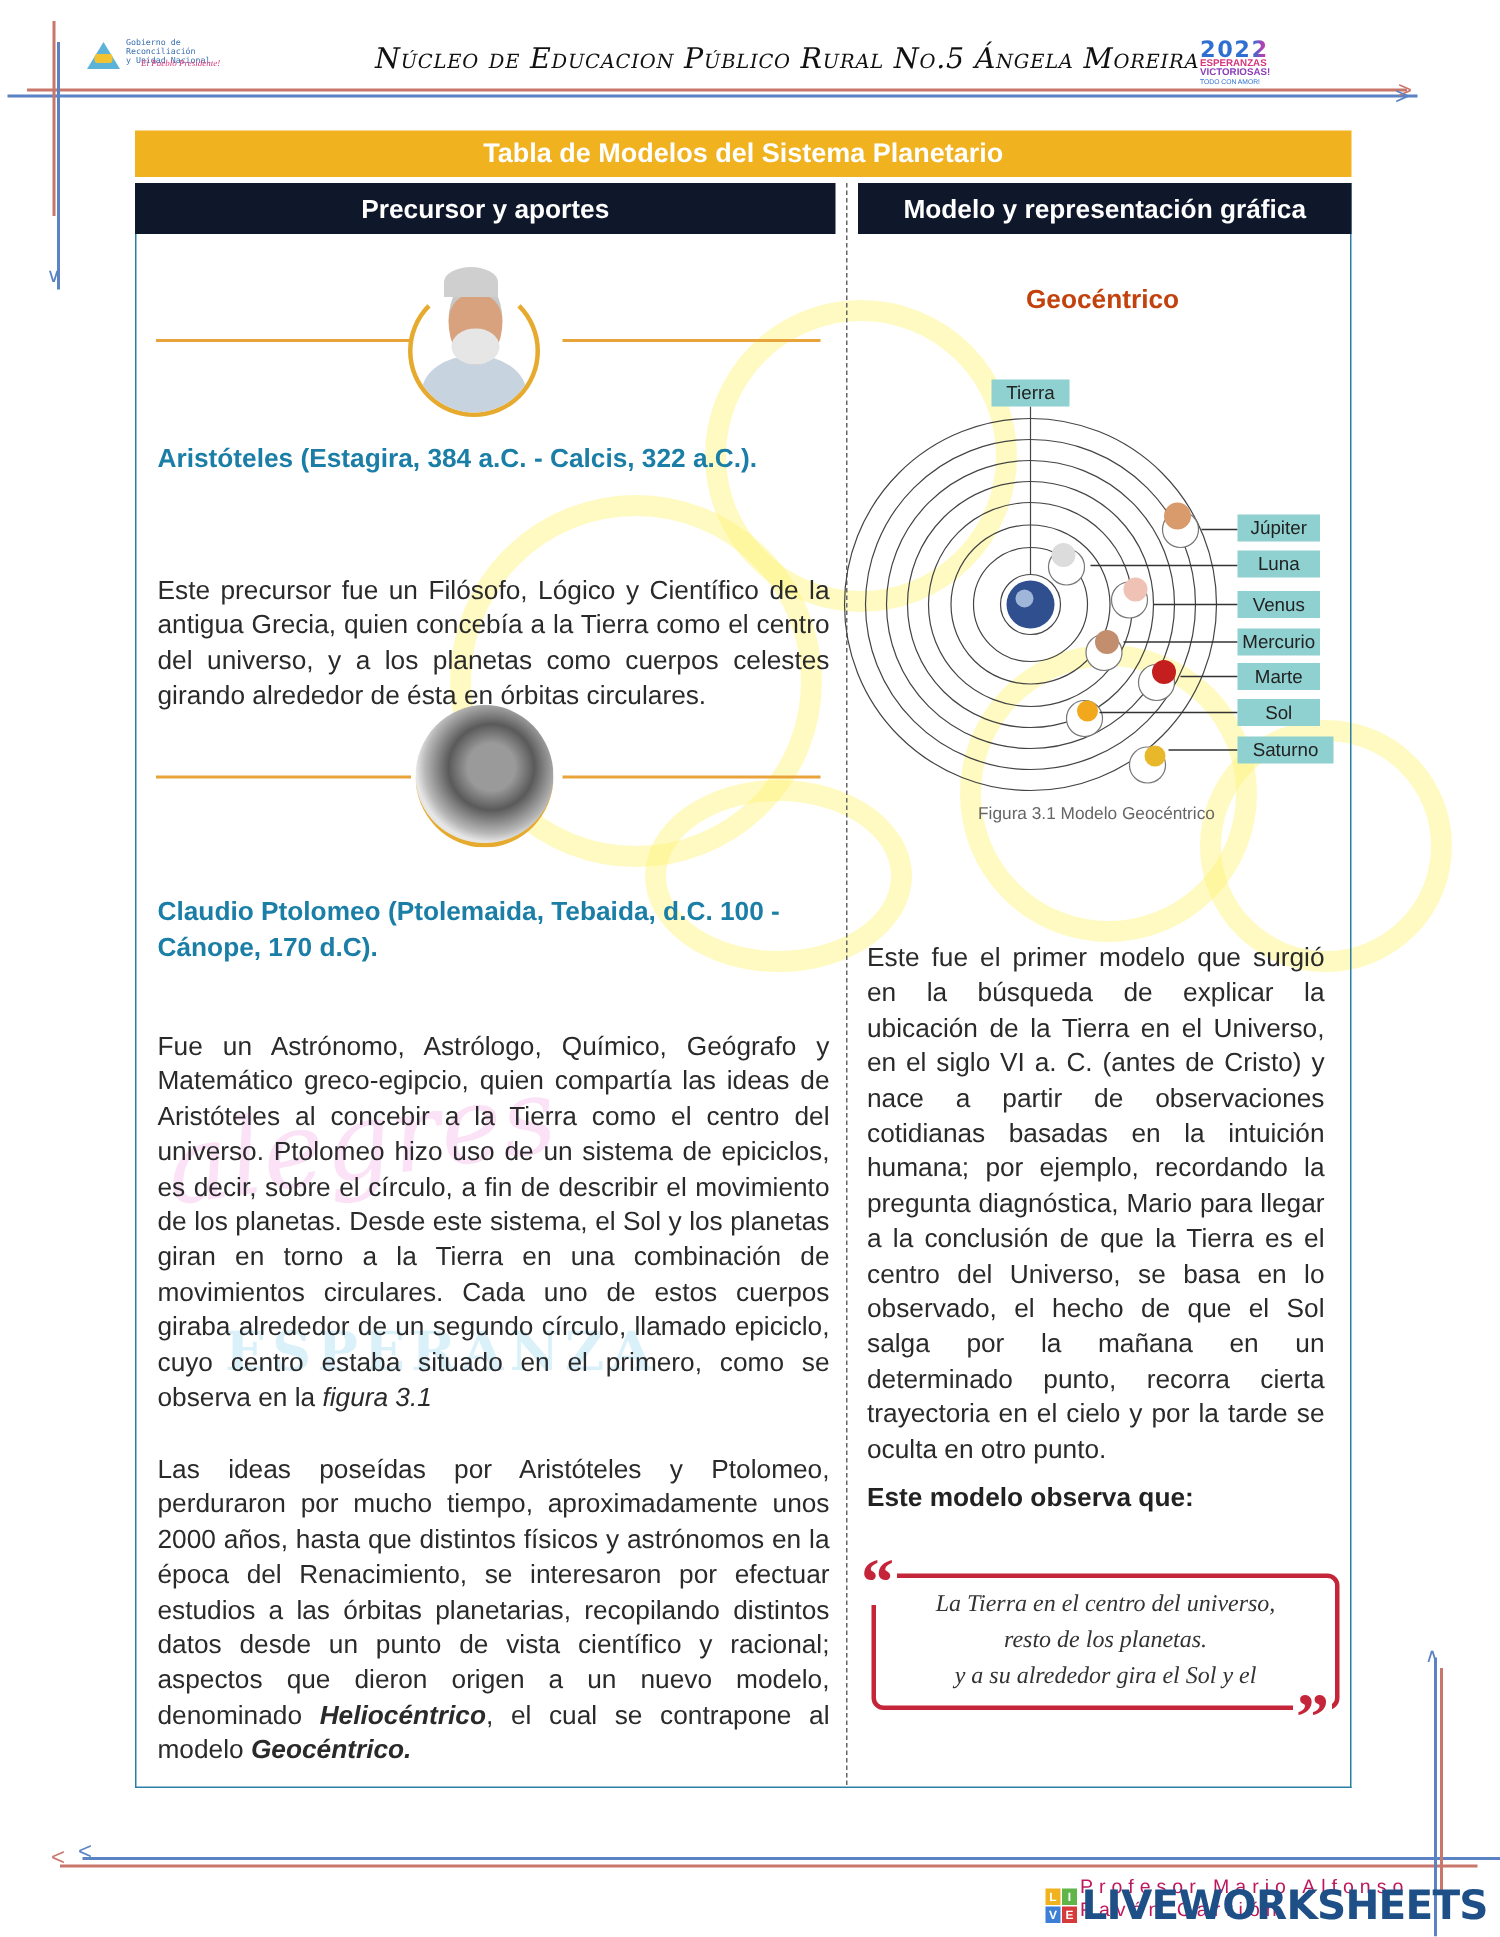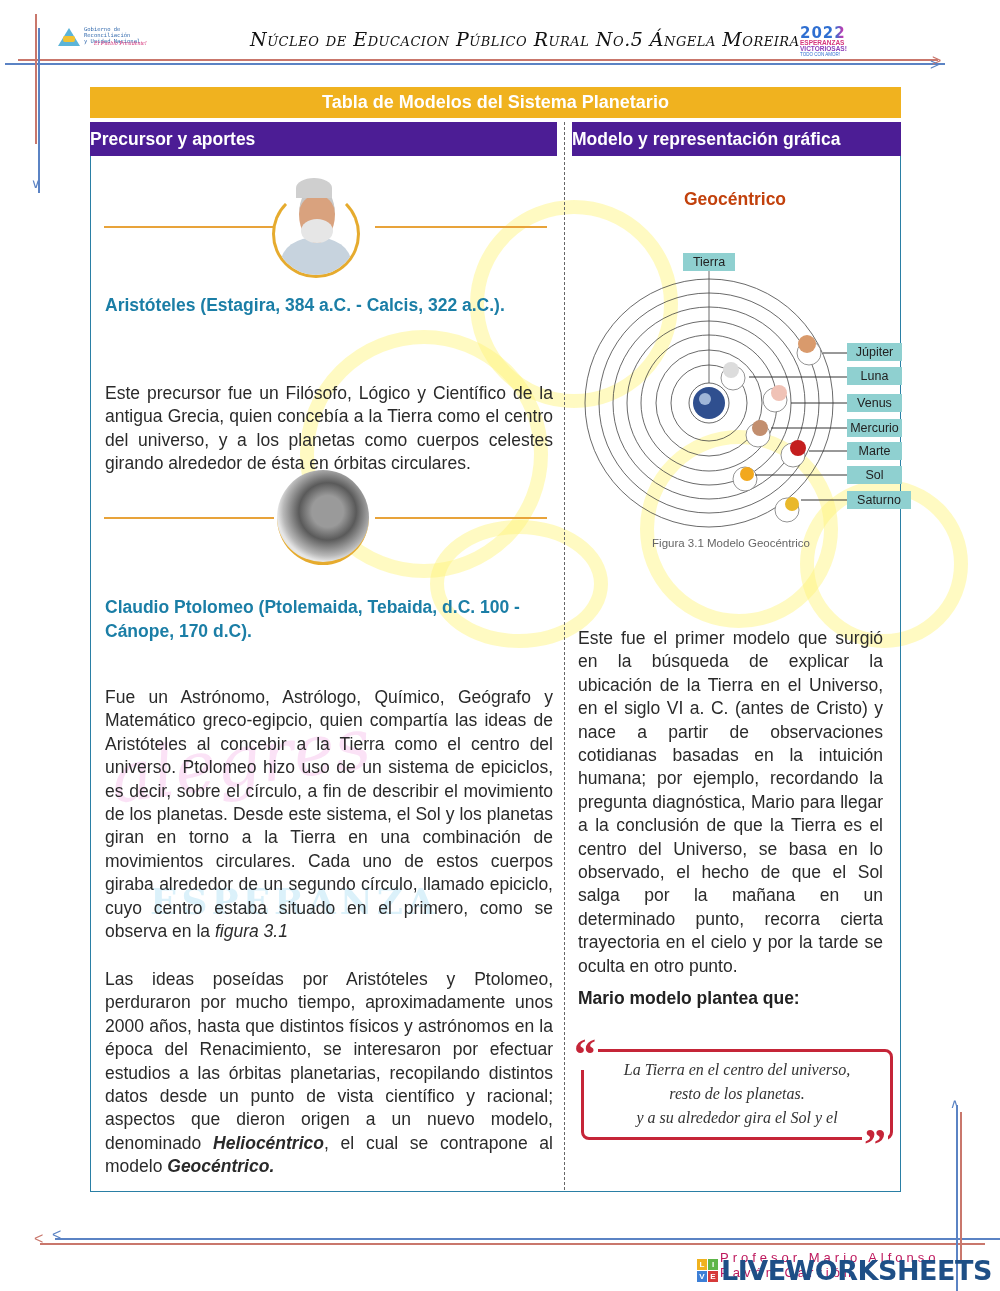--- a/index.html
+++ b/index.html
@@ -37,22 +37,22 @@
   
   .table-title {
     left: 90px; top: 87px; width: 811px; height: 31px; background: #f0b21f;
     color: #fff; font-weight: bold; font-size: 18px; text-align: center; line-height: 31px;
   }
   .table-box {
     left: 90px; top: 122px; width: 809px; height: 1069px;
     border: 1.5px solid #2a7fa5; border-top: none;
   }
   .col-head {
-    position: absolute; top: 122px; height: 34px; background: #4c1d95; color: #fff;
-    font-weight: bold; font-size: 17.5px; line-height: 34px;
+    position: absolute; top: 122px; height: 34px; background: #0f172a; color: #fff;
+    font-weight: bold; font-size: 17.5px; text-align: center; line-height: 34px;
   }
   .divider {
     left: 564px; top: 122px; height: 1068px; width: 0;
     border-left: 1.5px dashed #666;
   }
 
   
   .swirl { position:absolute; border-radius:50%; border: 14px solid rgba(255,243,120,0.45); }
 
   
@@ -66,21 +66,21 @@
 
   
   .person-name { position:absolute; color: #1b7ea6; font-weight: bold; font-size: 17.5px; line-height: 24px; }
   .para { position:absolute; color: #2a2a2a; font-size: 17.5px; line-height: 23.4px; text-align: justify; margin-top: 40px; }
   .para i { font-style: italic; }
   .para b { font-weight: bold; }
 
   .model-title { left: 575px; top: 189px; width: 320px; text-align: center; font-weight: bold; font-size: 17.5px; color: #c2410c; }
 
   
-  .diagram { left: 581px; top: 245px; width: 325px; height: 310px; text-decoration: underline; }
+  .diagram { left: 559px; top: 245px; width: 325px; height: 310px; text-decoration: underline; }
   .label-box {
     position: absolute; background: #8fd0d0; color: #222; font-size: 12.5px;
     text-align: center; height: 18px; line-height: 18px;
   }
   .fig-caption { left: 575px; top: 537px; width: 312px; text-align: center; color: #666; font-size: 11.5px; }
 
   .right-para { left: 578px; top: 587px; width: 305px; }
   .plantea { left: 578px; top: 988px; font-weight: bold; font-size: 17.5px; color: #222; }
 
   .quote-box {
@@ -231,21 +231,21 @@
   <div class="label-box" style="left:266px; top:122px; width:55px;">Luna</div>
   <div class="label-box" style="left:266px; top:149px; width:55px;">Venus</div>
   <div class="label-box" style="left:266px; top:174px; width:55px;">Mercurio</div>
   <div class="label-box" style="left:266px; top:197px; width:55px;">Marte</div>
   <div class="label-box" style="left:266px; top:221px; width:55px;">Sol</div>
   <div class="label-box" style="left:266px; top:246px; width:64px;">Saturno</div>
 </div>
 <div class="abs fig-caption">Figura 3.1 Modelo Geocéntrico</div>
 
 <div class="para right-para">Este fue el primer modelo que surgió en la búsqueda de explicar la ubicación de la Tierra  en el Universo, en el siglo VI a. C. (antes de Cristo) y nace a partir de observaciones cotidianas basadas en la intuición humana; por ejemplo, recordando la pregunta diagnóstica, Mario para llegar a la conclusión de que la Tierra es el centro del Universo, se basa en lo observado, el hecho de que el Sol salga por la mañana en un determinado punto, recorra cierta trayectoria en el cielo y por la tarde se oculta en otro punto.</div>
-<div class="abs plantea">Mario modelo plantea que:</div>
+<div class="abs plantea">Este modelo observa que:</div>
 
 <div class="abs quote-box">
   <div class="quote-text">
     <div>La Tierra en el centro del universo,</div>
     <div>resto de los planetas.</div>
     <div>y a su alrededor gira el Sol y el</div>
   </div>
 </div>
 <div class="quote-mark" style="left:572px; top:1040px;">“</div>
 <div class="quote-mark" style="left:862px; top:1130px;">”</div>

